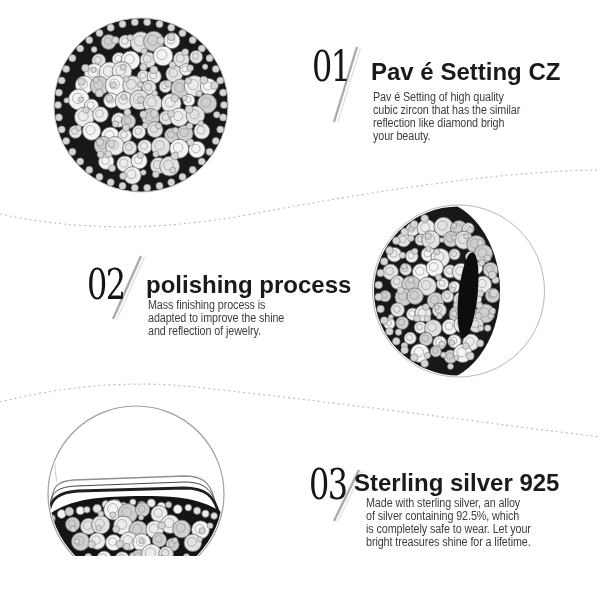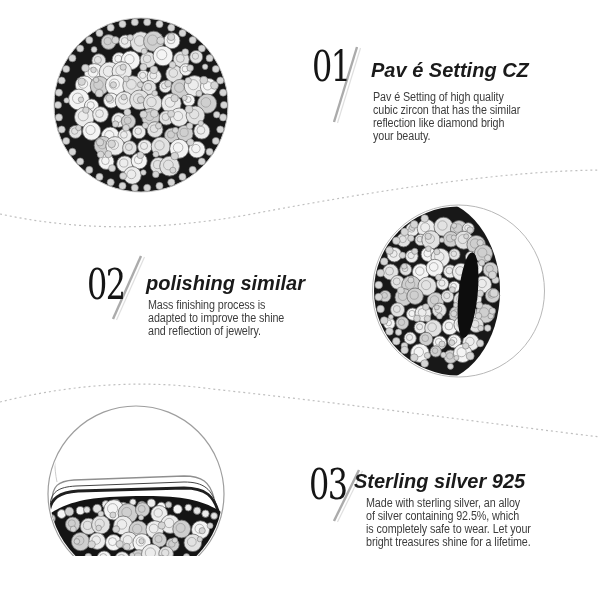--- a/index.html
+++ b/index.html
@@ -2,22 +2,22 @@
 <html><head>
 <meta charset="utf-8">
 <style>
   html,body{margin:0;padding:0;background:#fff;}
   .stage{position:relative;width:600px;height:556px;background:#fff;overflow:hidden;
          font-family:"Liberation Sans",sans-serif;}
   #art{position:absolute;left:0;top:0;z-index:0;}
   .num{position:absolute;z-index:2;font-family:"DejaVu Serif",serif;font-size:42px;
        line-height:1;color:#151515;letter-spacing:-2px;
        transform:scaleX(.76);transform-origin:0 0;}
-  .title{position:absolute;z-index:2;margin:0;font-size:20px;font-weight:700;
-         color:#1a1a1a;line-height:1;letter-spacing:0;white-space:nowrap;font-style:italic;}
+  .title{position:absolute;z-index:2;margin:0;font-size:24px;font-weight:700;
+         color:#1a1a1a;line-height:1;letter-spacing:0;white-space:nowrap;}
   .desc{position:absolute;z-index:2;margin:0;font-size:12.5px;line-height:13px;
         color:#3d3d3d;white-space:pre-line;width:240px;letter-spacing:-0.1px;
         transform:scaleX(.86);transform-origin:0 0;}
   #n1{left:312px;top:46px;}  #t1{left:371px;top:60px;}  #d1{left:373px;top:91px;}
   #n2{left:87px;top:264px;}  #t2{left:146px;top:273px;} #d2{left:148px;top:299px;}
   #n3{left:309px;top:464px;} #t3{left:354px;top:471px;} #d3{left:366px;top:497px;}
 </style>
 </head>
 <body>
 
@@ -597,21 +597,21 @@
     <div class="num" id="n1">01</div>
     <h2 class="title" id="t1">Pav é Setting CZ</h2>
     <p class="desc" id="d1">Pav é Setting of high quality
 cubic zircon that has the similar
 reflection like diamond brigh
 your beauty.</p>
   </section>
 
   <section>
     <div class="num" id="n2">02</div>
-    <h2 class="title" id="t2">polishing similar</h2>
+    <h2 class="title" id="t2">polishing process</h2>
     <p class="desc" id="d2">Mass finishing process is
 adapted to improve the shine
 and reflection of jewelry.</p>
   </section>
 
   <section>
     <div class="num" id="n3">03</div>
     <h2 class="title" id="t3">Sterling silver 925</h2>
     <p class="desc" id="d3">Made with sterling silver, an alloy
 of silver containing 92.5%, which

